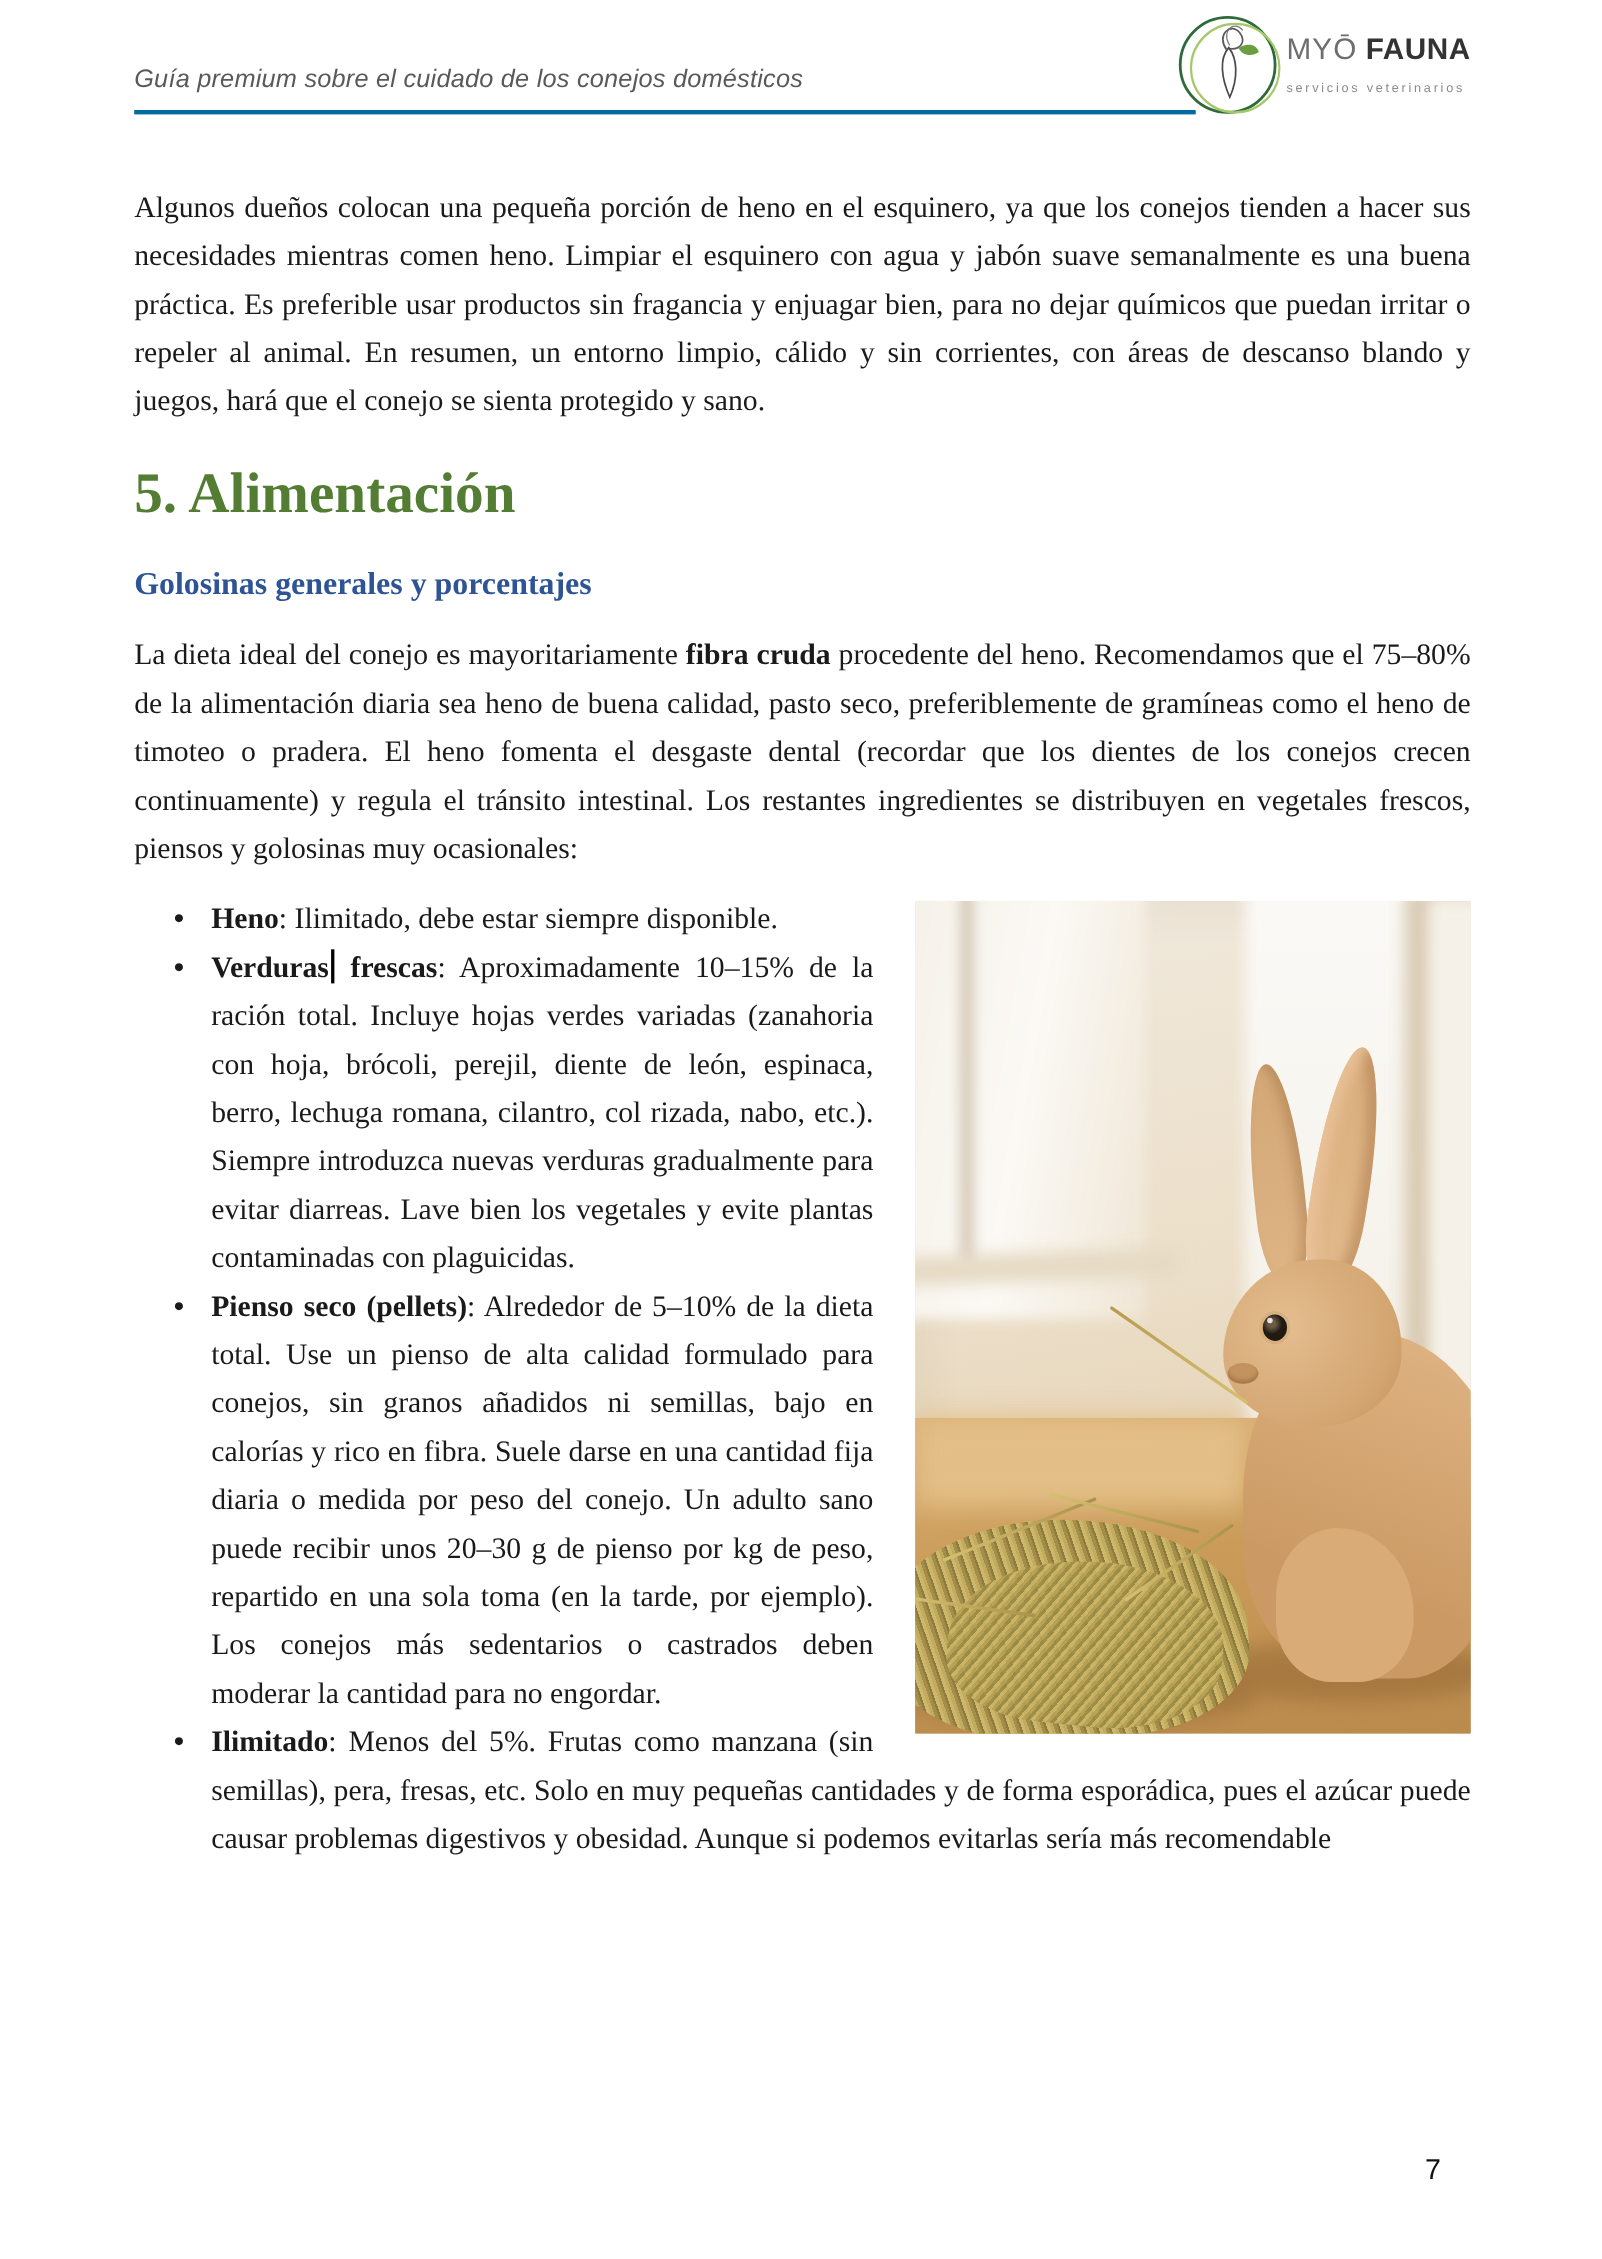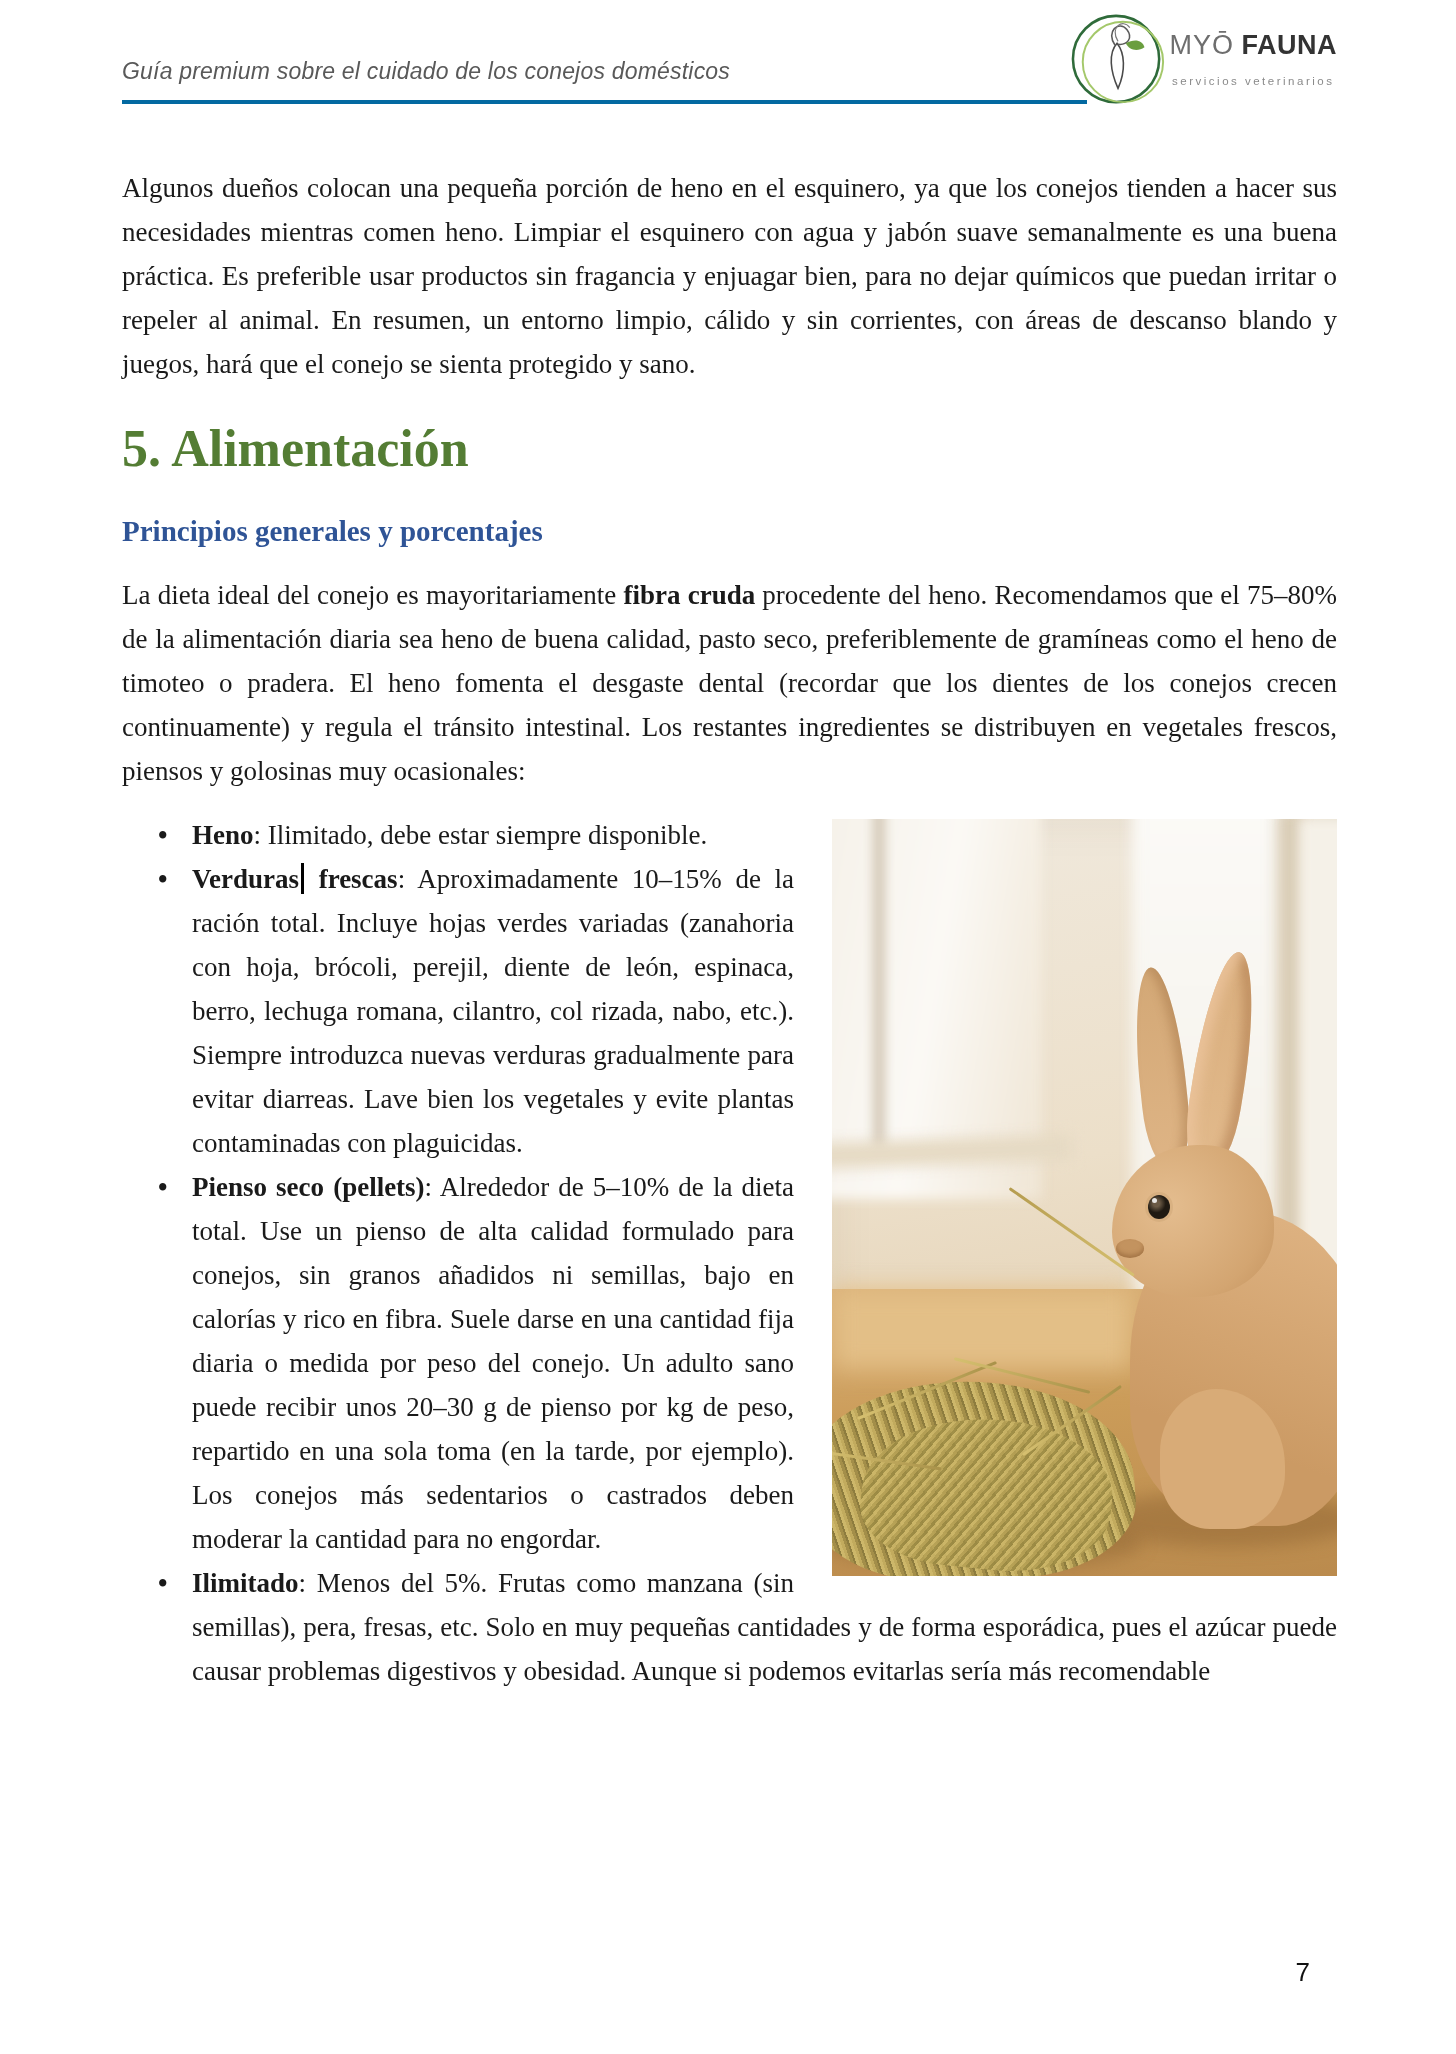--- a/index.html
+++ b/index.html
@@ -11,21 +11,21 @@
   .content{padding:0 119px 0 122px;}
   
   .header{position:relative; padding-top:30px; height:112px;}
   .header-title-wrap{
     width:965px; border-bottom:4px solid #0369a1; padding-bottom:7px; margin-top:18px;
   }
   .header-title{
     font-family:"Liberation Sans","DejaVu Sans",sans-serif;
     font-style:italic; font-size:23px; color:#595959; letter-spacing:.2px;
   }
-  .logo{position:absolute; right:0; top:10px; display:flex; align-items:center; gap:1px;text-align:center;}
+  .logo{position:absolute; right:0; top:10px; display:flex; align-items:center; gap:1px;}
   .logo-text{font-family:"Liberation Sans","DejaVu Sans",sans-serif; line-height:1.1;}
   .logo-line1{white-space:nowrap;}
   .logo-myo{font-size:27px; color:#6e6e6e; letter-spacing:1px;}
   .logo-fauna{font-size:27px; color:#333333; font-weight:bold; letter-spacing:.5px;}
   .logo-tagline{font-size:11.5px; color:#8a8a8a; letter-spacing:2.5px; margin-top:14px;}
   
   .para{margin:24px 0 0 0; text-align:justify;}
   h1.sec{
     margin:34px 0 0 0; font-size:52px; line-height:1.1; color:#547d34;
     font-weight:bold; font-family:"Liberation Serif","DejaVu Serif",serif;
@@ -130,21 +130,21 @@
           <div class="logo-line1"><span class="logo-myo">MYŌ</span> <span class="logo-fauna">FAUNA</span></div>
           <div class="logo-tagline">servicios veterinarios</div>
         </div>
       </div>
     </div>
 
     <p class="para">Algunos dueños colocan una pequeña porción de heno en el esquinero, ya que los conejos tienden a hacer sus necesidades mientras comen heno. Limpiar el esquinero con agua y jabón suave semanalmente es una buena práctica. Es preferible usar productos sin fragancia y enjuagar bien, para no dejar químicos que puedan irritar o repeler al animal. En resumen, un entorno limpio, cálido y sin corrientes, con áreas de descanso blando y juegos, hará que el conejo se sienta protegido y sano.</p>
 
     <h1 class="sec">5. Alimentación</h1>
 
-    <h2 class="sub">Principios generales y porcentajes</h2>
+    <h2 class="sub">Golosinas generales y porcentajes</h2>
 
     <p class="para"><span>La dieta ideal del conejo es mayoritariamente </span><b>fibra cruda</b><span> procedente del heno. Recomendamos que el 75–80% de la alimentación diaria sea heno de buena calidad, pasto seco, preferiblemente de gramíneas como el heno de timoteo o pradera. El heno fomenta el desgaste dental (recordar que los dientes de los conejos crecen continuamente) y regula el tránsito intestinal. Los restantes ingredientes se distribuyen en vegetales frescos, piensos y golosinas muy ocasionales:</span></p>
 
     <div class="list-wrap">
 
       <div class="photo">
         <div class="ph-win"></div>
         <div class="ph-win-bar"></div>
         <div class="ph-win-sill"></div>
         <div class="ph-door"></div>

